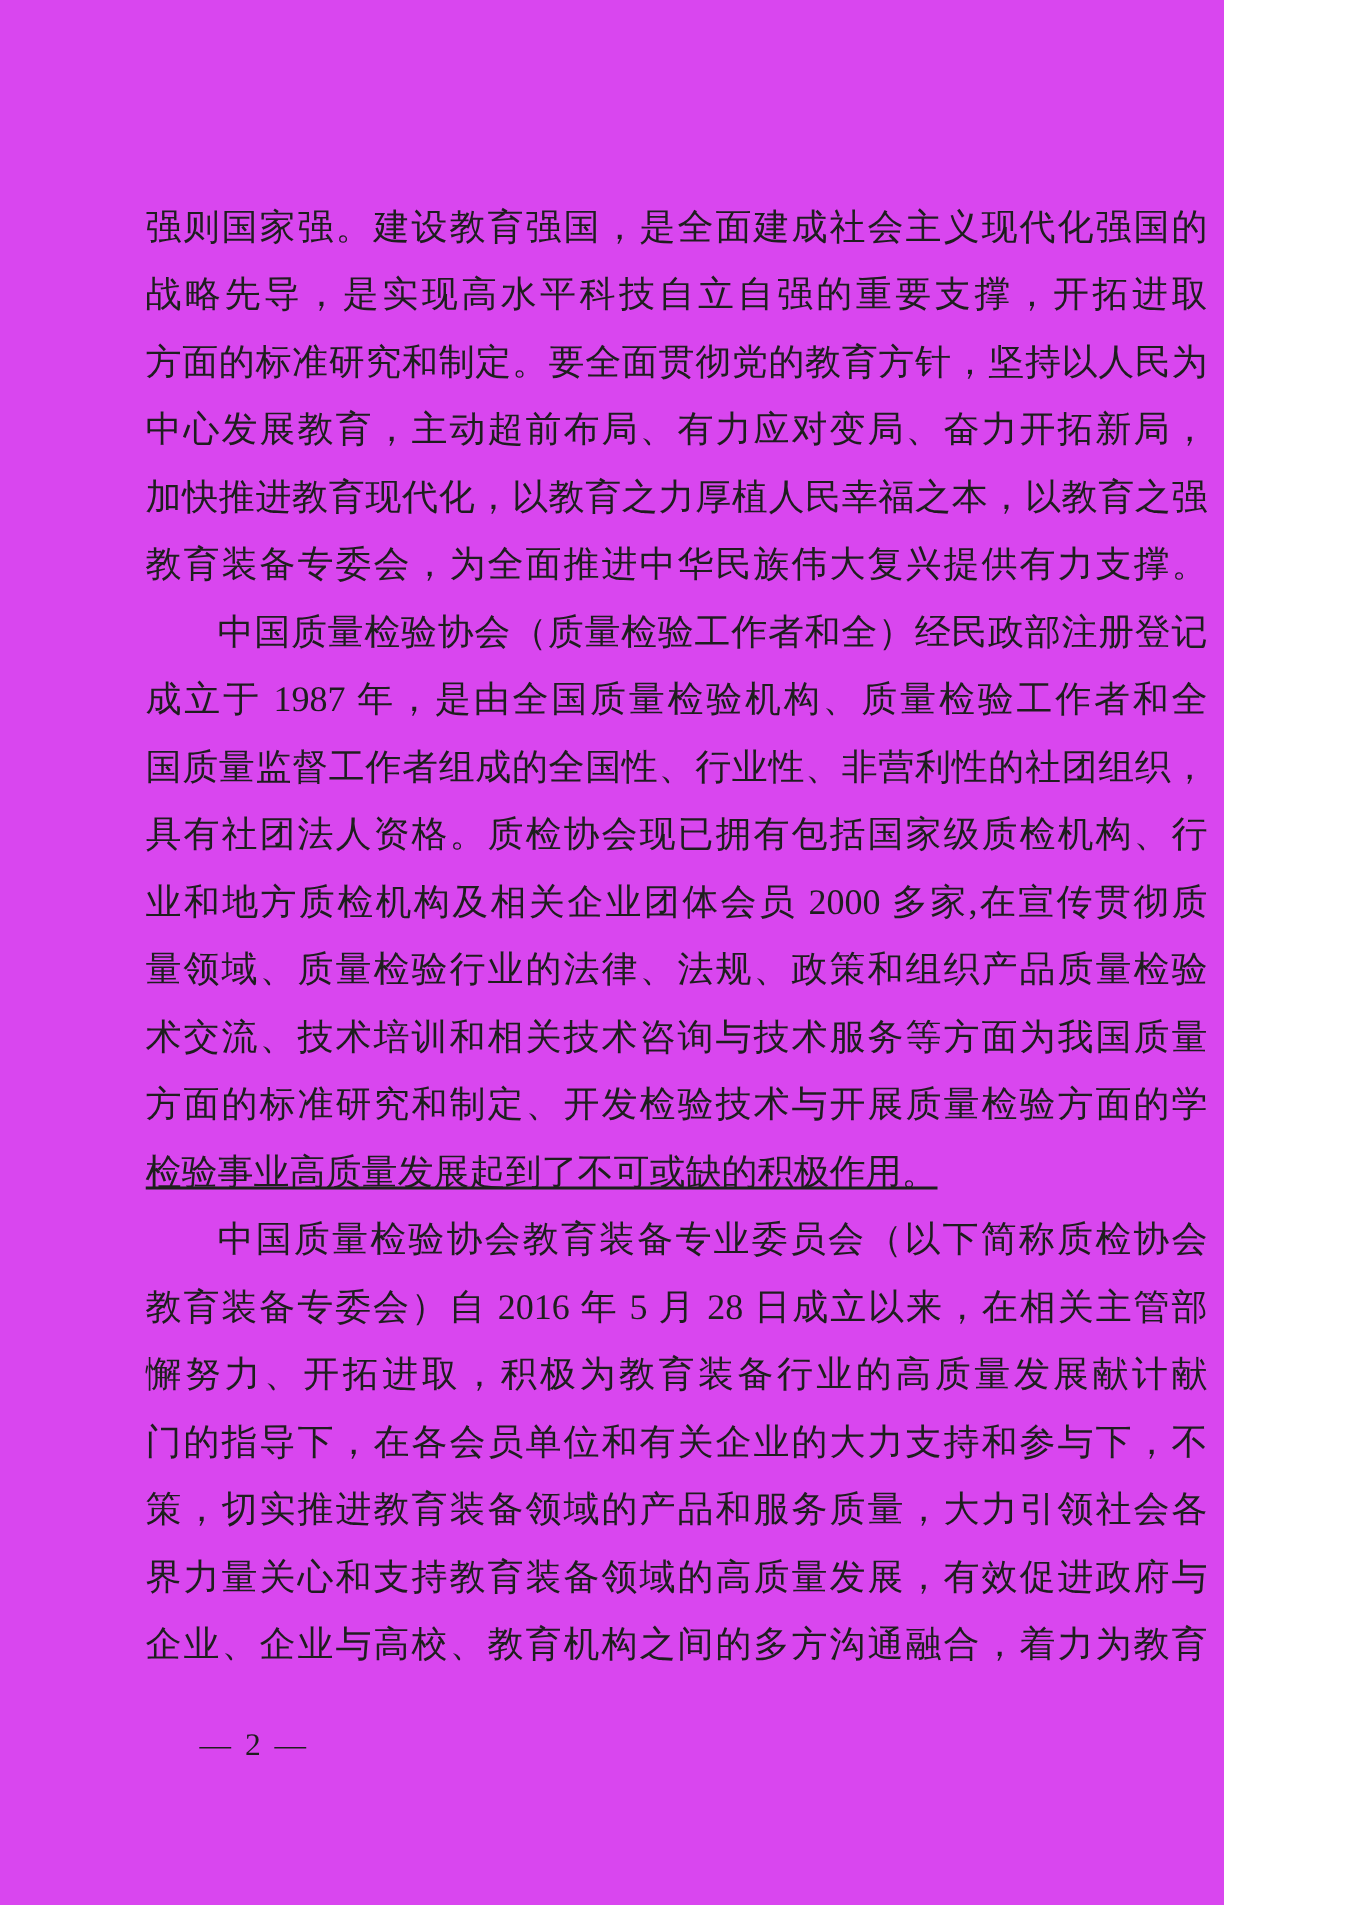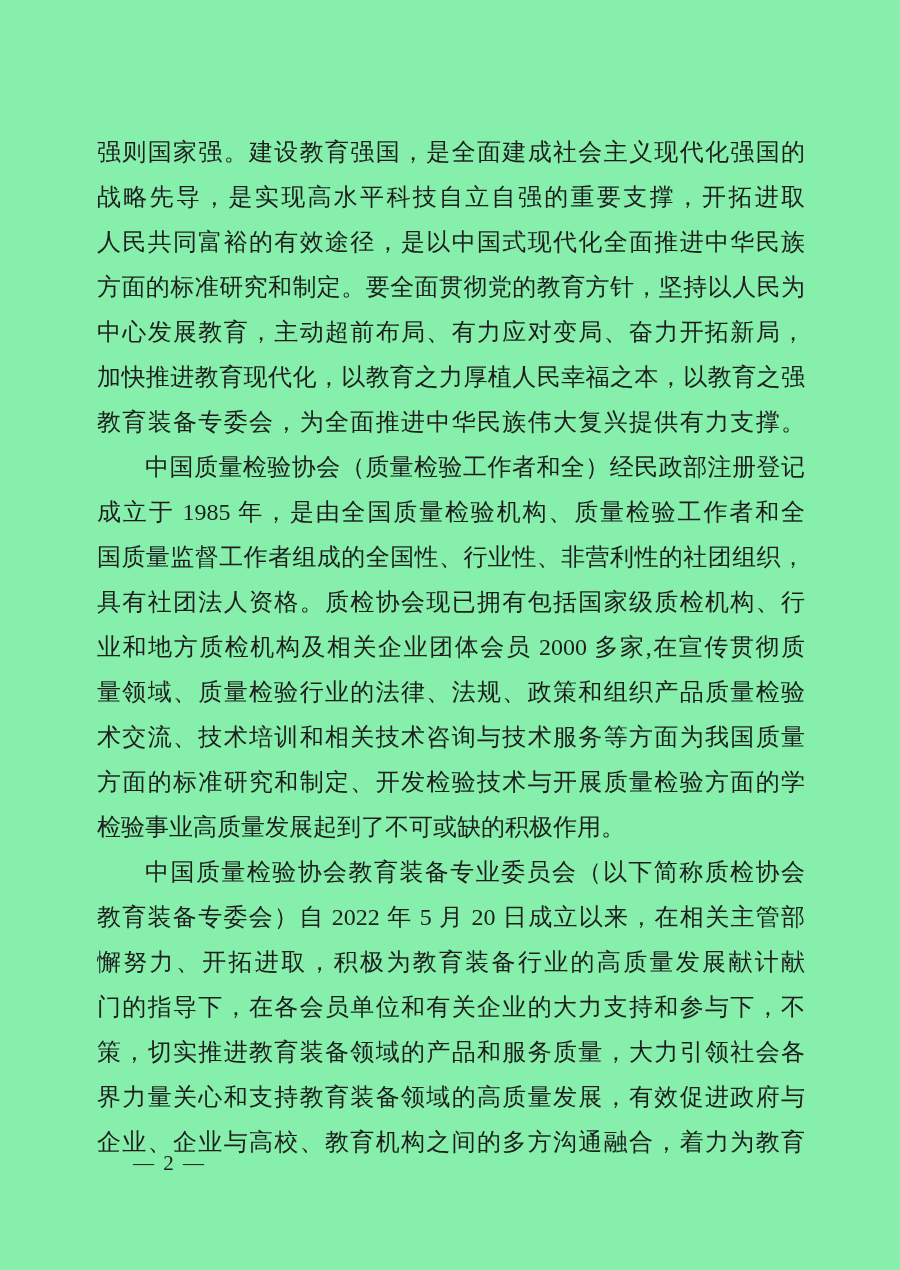--- a/index.html
+++ b/index.html
@@ -2,23 +2,23 @@
 <html><head>
 <meta charset="utf-8">
 <style>
   html, body {
     margin: 0;
     padding: 0;
     background: #ffffff;
   }
   .page {
     position: relative;
-    width: 900px;
+    width: 816px;
     height: 1270px;
-    background: #86efac;
+    background: #d946ef;
     overflow: hidden;
     font-family: "Liberation Serif", "DejaVu Serif", serif;
     color: #1e1e1e;
   }
   .doc-body {
     position: absolute;
     left: 97px;
     top: 130px;
     width: 708px;
   }
@@ -36,60 +36,60 @@
     -moz-text-align-last: justify;
     white-space: normal;
     overflow: hidden;
   }
   .line.indent {
     padding-left: 48px;
   }
   .line.short {
     text-align: right;
     text-align-last: left;
+    text-decoration: underline;
     -moz-text-align-last: left;
   }
   .page-number {
     position: absolute;
     left: 133px;
     top: 1148px;
     font-size: 21px;
     line-height: 30px;
     letter-spacing: 2px;
     color: #1e1e1e;
   }
 </style>
 </head>
 <body>
 
 <div class="page">
   <div class="doc-body">
       <div class="para">
         <div class="line">强则国家强。建设教育强国，是全面建成社会主义现代化强国的</div>
         <div class="line">战略先导，是实现高水平科技自立自强的重要支撑，开拓进取</div>
-        <div class="line">人民共同富裕的有效途径，是以中国式现代化全面推进中华民族</div>
         <div class="line">方面的标准研究和制定。要全面贯彻党的教育方针，坚持以人民为</div>
         <div class="line">中心发展教育，主动超前布局、有力应对变局、奋力开拓新局，</div>
         <div class="line">加快推进教育现代化，以教育之力厚植人民幸福之本，以教育之强</div>
         <div class="line">教育装备专委会，为全面推进中华民族伟大复兴提供有力支撑。</div>
       </div>
       <div class="para">
         <div class="line indent">中国质量检验协会（质量检验工作者和全）经民政部注册登记</div>
-        <div class="line">成立于 1985 年，是由全国质量检验机构、质量检验工作者和全</div>
+        <div class="line">成立于 1987 年，是由全国质量检验机构、质量检验工作者和全</div>
         <div class="line">国质量监督工作者组成的全国性、行业性、非营利性的社团组织，</div>
         <div class="line">具有社团法人资格。质检协会现已拥有包括国家级质检机构、行</div>
         <div class="line">业和地方质检机构及相关企业团体会员 2000 多家,在宣传贯彻质</div>
         <div class="line">量领域、质量检验行业的法律、法规、政策和组织产品质量检验</div>
         <div class="line">术交流、技术培训和相关技术咨询与技术服务等方面为我国质量</div>
         <div class="line">方面的标准研究和制定、开发检验技术与开展质量检验方面的学</div>
         <div class="line short">检验事业高质量发展起到了不可或缺的积极作用。</div>
       </div>
       <div class="para">
         <div class="line indent">中国质量检验协会教育装备专业委员会（以下简称质检协会</div>
-        <div class="line">教育装备专委会）自 2022 年 5 月 20 日成立以来，在相关主管部</div>
+        <div class="line">教育装备专委会）自 2016 年 5 月 28 日成立以来，在相关主管部</div>
         <div class="line">懈努力、开拓进取，积极为教育装备行业的高质量发展献计献</div>
         <div class="line">门的指导下，在各会员单位和有关企业的大力支持和参与下，不</div>
         <div class="line">策，切实推进教育装备领域的产品和服务质量，大力引领社会各</div>
         <div class="line">界力量关心和支持教育装备领域的高质量发展，有效促进政府与</div>
         <div class="line">企业、企业与高校、教育机构之间的多方沟通融合，着力为教育</div>
       </div>
     </div>
   <div class="page-number">— 2 —</div>
 </div>
 

